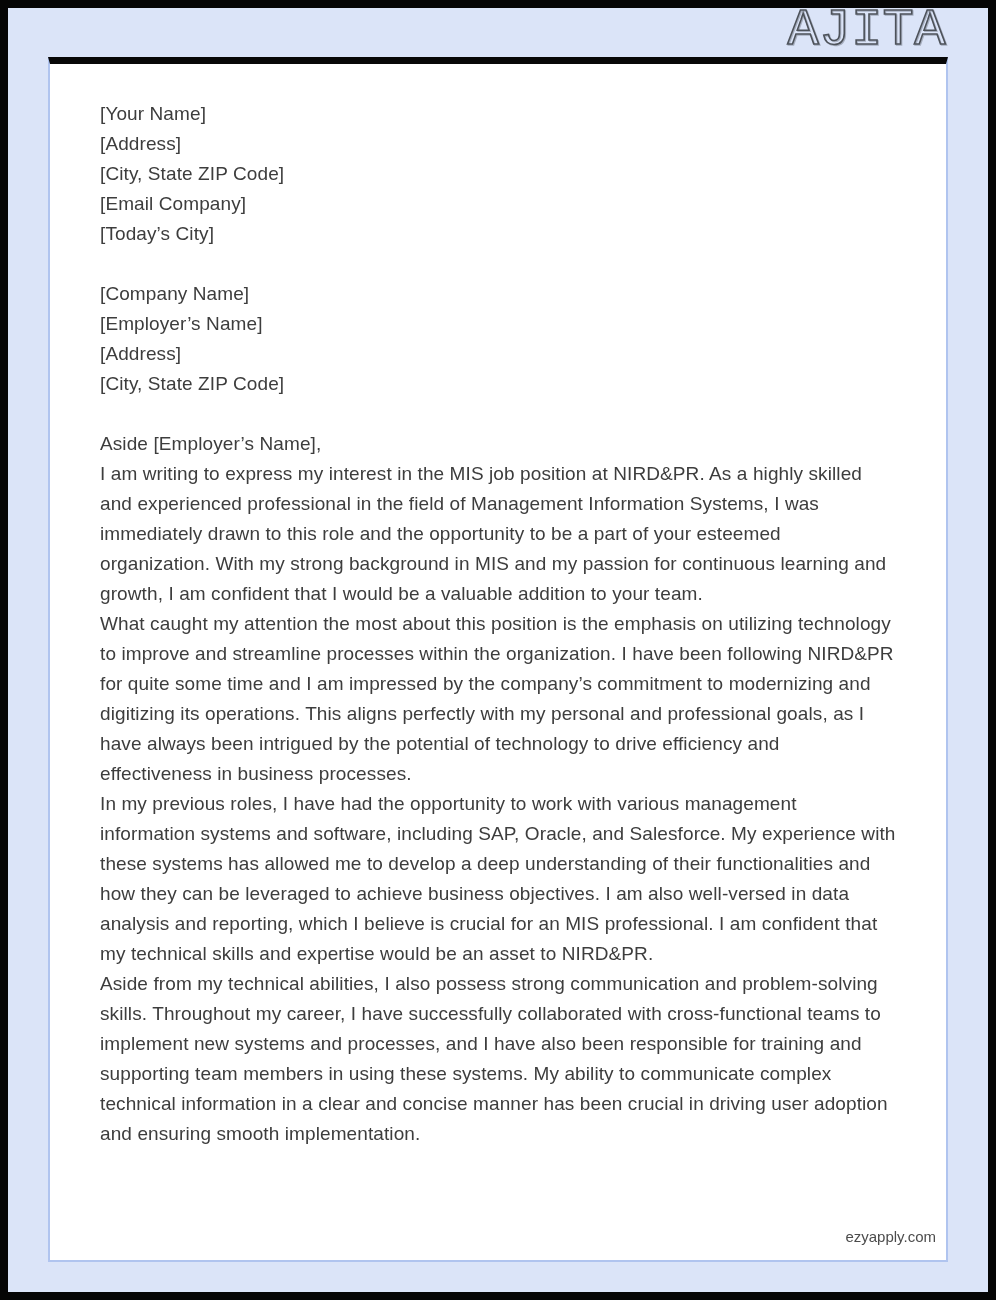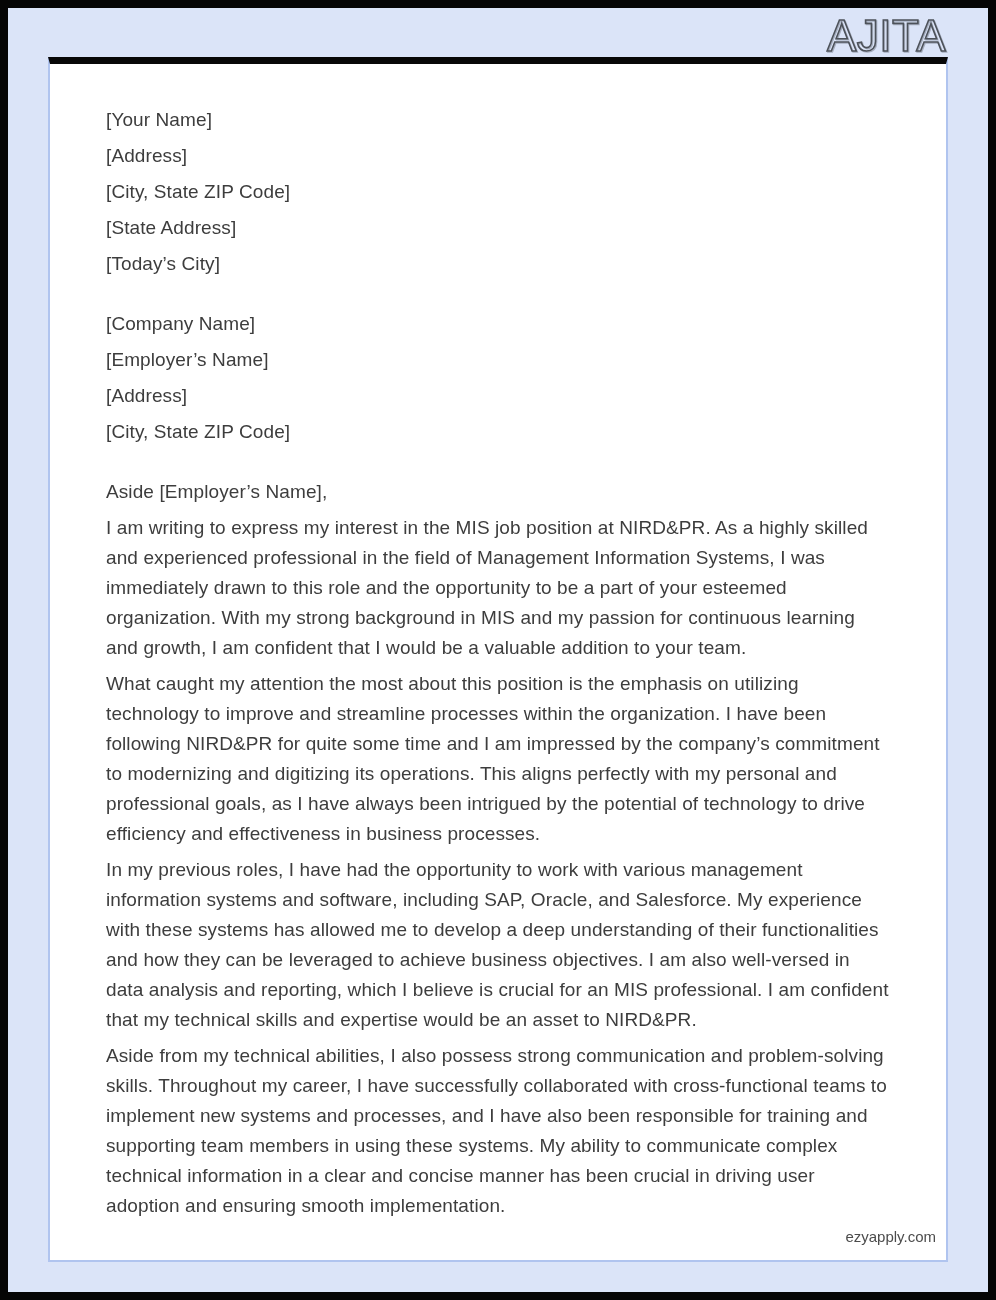--- a/index.html
+++ b/index.html
@@ -18,22 +18,22 @@
     font-family: "Liberation Sans", sans-serif;
   }
   .header {
     height: 49px;
     display: flex;
     justify-content: flex-end;
     align-items: flex-end;
     padding-right: 42px;
   }
   .logo {
-    font-family: Liberation Sans, sans-serif;
-    font-size: 44px;
+    font-family: Liberation Mono, monospace;
+    font-size: 52px;
     line-height: 0.98;
     font-weight: 400;
     letter-spacing: 0.5px;
     color: transparent;
     -webkit-text-stroke: 1.6px #4d525a;
     filter: drop-shadow(1px 1.5px 0.6px rgba(70,75,85,0.35));
     user-select: none;
   }
   .page {
     position: relative;
@@ -46,21 +46,21 @@
     border-top: 7px solid #070707;
     overflow: visible;
   }
   .content {
     padding: 35px 50px 0 50px;
     font-size: 19px;
     line-height: 30px;
     color: #3d3d3d;
     letter-spacing: 0.1px;
   }
-  .content p { margin: 6px; }
+  .content p { margin: 0; }
   .block { margin: 0 0 30px 0; }
   .block:last-child { margin-bottom: 0; }
   .watermark {
     position: absolute;
     right: 10px;
     bottom: 14px;
     font-size: 15px;
     line-height: 18px;
     color: #4c4c4c;
     z-index: 2;
@@ -76,21 +76,21 @@
     <div class="logo">AJITA</div>
   </div>
 
   <div class="page">
     <div class="content">
 
       <div class="block">
         <p>[Your Name]</p>
         <p>[Address]</p>
         <p>[City, State ZIP Code]</p>
-        <p>[State Address]</p>
+        <p>[Email Company]</p>
         <p>[Today’s City]</p>
       </div>
 
       <div class="block">
         <p>[Company Name]</p>
         <p>[Employer’s Name]</p>
         <p>[Address]</p>
         <p>[City, State ZIP Code]</p>
       </div>
 

